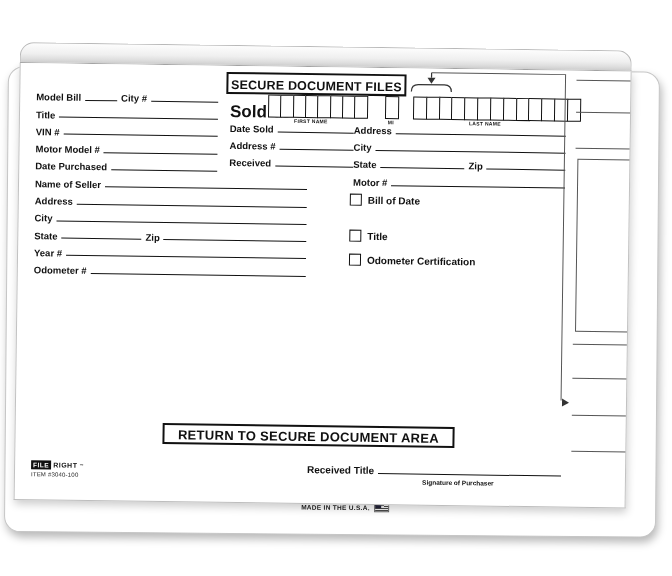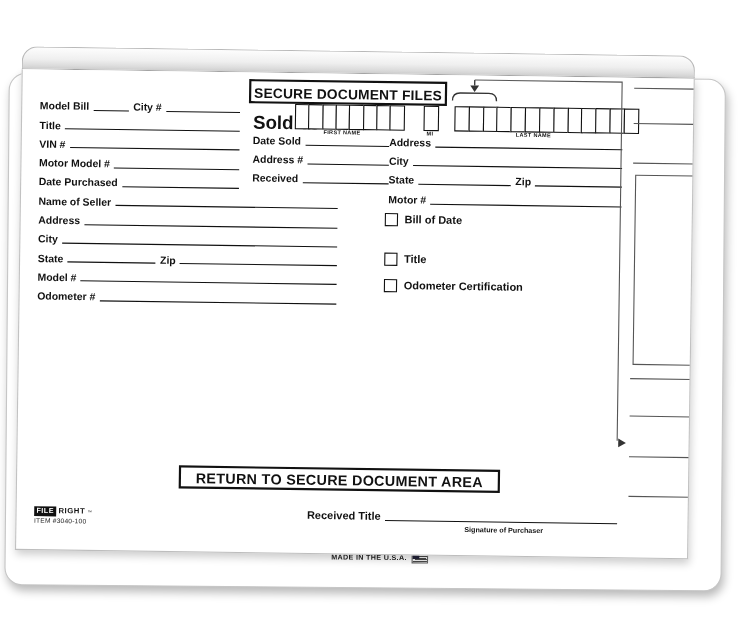--- a/index.html
+++ b/index.html
@@ -83,21 +83,21 @@
     font-size:13px;font-weight:bold;text-align:center;line-height:19px;letter-spacing:0.3px;
     box-sizing:border-box;background:#fff;
   }
   .logo{position:absolute;left:16px;top:397px;}
   .logo-row{display:flex;align-items:center;gap:2px;}
   .logo-box{background:#111;color:#fff;font-size:6.5px;font-weight:bold;padding:1px 2px;letter-spacing:0.5px;}
   .logo-name{font-size:7px;font-weight:bold;letter-spacing:0.5px;}
   .logo-tm{font-size:4px;vertical-align:super;}
   .logo-item{font-size:6px;margin-top:2px;color:#222;letter-spacing:0.2px;}
   .received{position:absolute;left:264px;top:392px;width:282px;display:flex;align-items:flex-end;gap:4px;height:16px;}
-  .received .lbl{font-size:10px;}
+  .received .lbl{font-size:10px;margin-left:28px;}
   .sig-caption{position:absolute;left:340px;top:410px;width:206px;text-align:center;font-size:6.5px;font-weight:bold;}
 </style>
 </head>
 <body>
 
 <div class="stage">
 
   <div class="env-back">
     <div class="made-in">
       <span>MADE IN THE U.S.A.</span>
@@ -147,21 +147,21 @@
           <span class="lbl">City</span>
           <span class="line grow"></span>
         </div>
         <div class="row w2">
           <span class="lbl">State</span>
           <span class="line" style="width:80px"></span>
           <span class="lbl">Zip</span>
           <span class="line grow"></span>
         </div>
         <div class="row w2">
-          <span class="lbl">Model #</span>
+          <span class="lbl">Year #</span>
           <span class="line grow"></span>
         </div>
         <div class="row w2">
           <span class="lbl">Odometer #</span>
           <span class="line grow"></span>
         </div>
       </div>
 
       <span class="soldto-label">Sold To</span>
       <div class="comb" style="left:248px">

